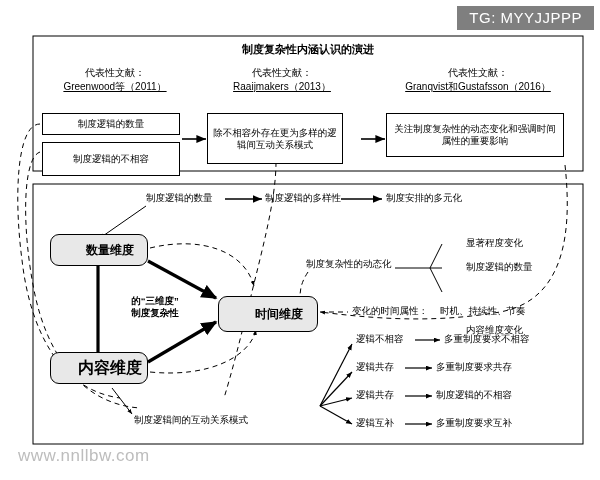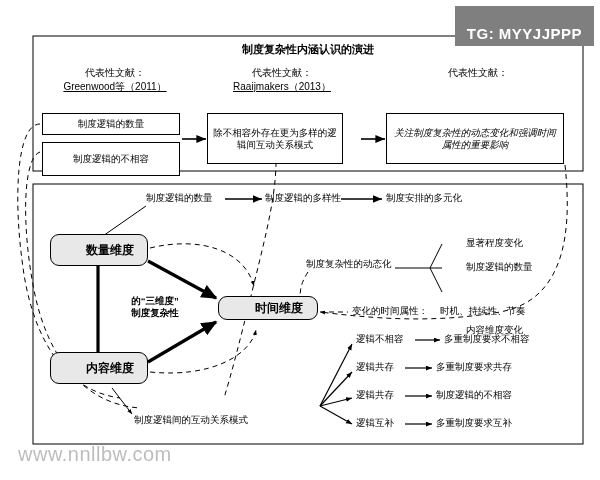--- a/index.html
+++ b/index.html
@@ -22,30 +22,29 @@
   }
   .abs { position: absolute; }
   .watermark-tg {
     right: 6px;
     top: 6px;
     background: #7f7f7f;
     color: #ffffff;
     font-family: "Liberation Sans", sans-serif;
     font-size: 15px;
     letter-spacing: 0.5px;
-    padding: 19px 12px 4px 12px;
+    padding: 3px 12px 4px 12px;
     z-index: 30;
-    font-weight: bold;
   }
   .watermark-url {
     left: 18px;
     bottom: 14px;
     color: #bdbdbd;
     font-family: "Liberation Sans", sans-serif;
-    font-size: 20px;
+    font-size: 17px;
     letter-spacing: 0.5px;
     z-index: 30;
   }
   .box {
     box-sizing: border-box;
     border: 1px solid #000;
     background: #fff;
     display: flex;
     align-items: center;
     justify-content: center;
@@ -152,36 +151,37 @@
   <div class="u">Greenwood等（2011）</div>
 </div>
 
 <div class="abs lit-head" style="left:202px; top:66px; width:160px;">
   <div>代表性文献：</div>
   <div class="u">Raaijmakers（2013）</div>
 </div>
 
 <div class="abs lit-head" style="left:380px; top:66px; width:196px;">
   <div>代表性文献：</div>
+  <div class="u">Granqvist和Gustafsson（2016）</div>
 </div>
 
 <div class="abs box" style="left:42px; top:113px; width:138px; height:22px;">制度逻辑的数量</div>
 <div class="abs box" style="left:42px; top:142px; width:138px; height:34px;">制度逻辑的不相容</div>
 
 <div class="abs box" style="left:207px; top:113px; width:136px; height:51px; padding:14px 5px;">除不相容外存在更为多样的逻辑间互动关系模式</div>
 
-<div class="abs box" style="left:386px; top:113px; width:178px; height:51px; padding:2px 3px;font-style:italic;">关注制度复杂性的动态变化和强调时间属性的重要影响</div>
+<div class="abs box" style="left:386px; top:113px; width:178px; height:44px; padding:2px 3px;">关注制度复杂性的动态变化和强调时间属性的重要影响</div>
 
 <div class="abs plain nowrap" style="left:146px; top:192px;">制度逻辑的数量</div>
 <div class="abs plain nowrap" style="left:265px; top:192px;">制度逻辑的多样性</div>
 <div class="abs plain nowrap" style="left:386px; top:192px;">制度安排的多元化</div>
 
 <div class="abs box round shade" style="left:50px; top:234px; width:98px; height:32px; font-size:12px; font-weight:bold;">数量维度</div>
-<div class="abs box round shade" style="left:50px; top:352px; width:98px; height:32px; font-size:12px; font-weight:bold;">内容维度</div>
-<div class="abs box round shade" style="left:218px; top:296px; width:100px; height:24px; font-size:12px; font-weight:bold;">时间维度</div>
+<div class="abs box round shade" style="left:50px; top:352px; width:98px; height:32px; font-size:16px; font-weight:bold;">内容维度</div>
+<div class="abs box round shade" style="left:218px; top:296px; width:100px; height:36px; font-size:12px; font-weight:bold;">时间维度</div>
 
 <div class="abs plain bold" style="left:100px; top:295px; width:110px; text-align:center; line-height:1.3;">
   <div>的“三维度”</div>
   <div>制度复杂性</div>
 </div>
 
 <div class="abs plain nowrap" style="left:306px; top:258px;">制度复杂性的动态化</div>
 
 <div class="abs plain nowrap" style="left:466px; top:237px;">显著程度变化</div>
 <div class="abs plain nowrap" style="left:466px; top:261px;">制度逻辑的数量</div>

